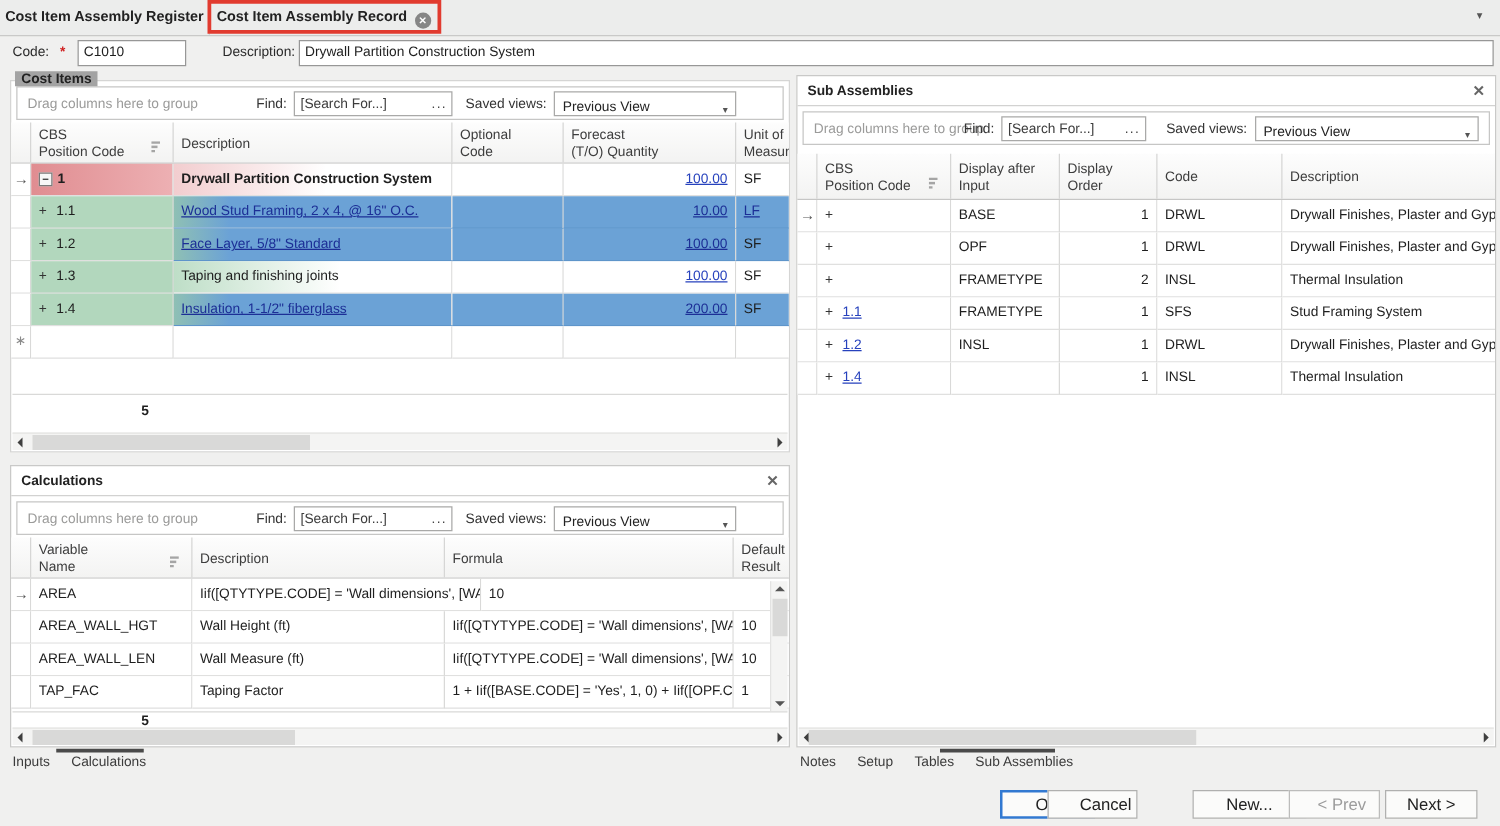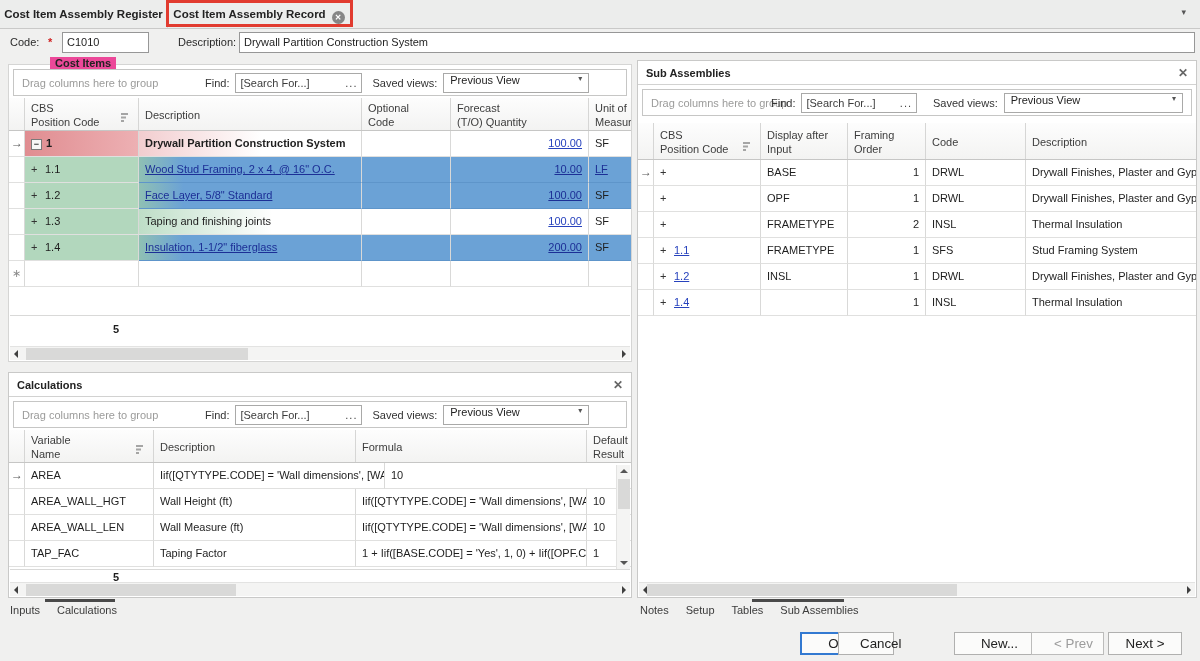--- a/index.html
+++ b/index.html
@@ -25,30 +25,30 @@
   .form-label { position:absolute; top:36px; color:#2a2a2a; }
   .req { color:#cf1f1f; font-weight:bold; }
   .textbox { position:absolute; top:32px; height:21px; background:#fff; border:1px solid #979797;
              line-height:19px; padding:0 4px; white-space:nowrap; overflow:hidden; }
 
   
   .panel { position:absolute; background:#fff; border:1px solid #c9c9c8; }
   .panel-title { height:24px; border-bottom:1px solid #d2d2d1; display:flex; align-items:center;
                  padding:0 8px; font-weight:bold; color:#222; }
   .panel-x { margin-left:auto; color:#666; font-size:12px; cursor:default; }
-  .group-legend { position:absolute; background:#ec4899; padding:0 5px; font-weight:bold; color:#222; z-index:5;margin-left:38px; }
+  .group-legend { position:absolute; background:#a3a3a3; padding:0 5px; font-weight:bold; color:#222; z-index:5; }
 
   .toolbar { height:27px; margin:4px 4px 2px 4px; border:1px solid #c6c6c5; background:#fff;
              display:flex; align-items:center; padding:0 8px; white-space:nowrap; }
   .drag-hint { color:#9b9b9a; }
   .tb-label { color:#333; margin-right:6px; }
   .searchbox { height:20px; border:1px solid #a9a9a8; display:flex; align-items:center;
                padding:0 4px; color:#3c3c3c; }
   .searchbox .dots { margin-left:auto; color:#444; letter-spacing:1px; padding-left:6px; }
-  .dropdown { height:20px; border:1px solid #a9a9a8; display:flex; align-items:flex-start;
+  .dropdown { height:20px; border:1px solid #a9a9a8; display:flex; align-items:flex-end;
               padding:0 6px; color:#222; }
   .dropdown .caret { margin-left:auto; color:#555; font-size:8px; }
 
   .ghead { display:flex; border-bottom:1px solid #c6c6c5; background:linear-gradient(#fdfdfd,#f3f3f2); }
   .hcell { padding:3px 6px 0 6px; color:#3d3d3d; line-height:14px; border-right:1px solid #d6d6d5;
            overflow:hidden; white-space:nowrap; position:relative; }
   .sort-ico { position:absolute; right:6px; bottom:8px; opacity:.75; }
 
   .grow { display:flex; height:26px; }
   .cell { line-height:25px; padding:0 6px; border-right:1px solid #d9d9d8; border-bottom:1px solid #e0e0df;
@@ -335,21 +335,21 @@
             <rect y="3.5" width="5" height="2"></rect>
             <rect y="7" width="3" height="2"></rect>
           </g>
         </svg>
     </div>
     <div class="hcell sa-c2" style="padding-top:5px;">
       <span>Display after</span><br>
       <span>Input</span>
     </div>
     <div class="hcell sa-c3" style="padding-top:5px;">
-      <span>Framing</span><br>
+      <span>Display</span><br>
       <span>Order</span>
     </div>
     <div class="hcell sa-c4" style="padding-top:12px;">Code</div>
     <div class="hcell sa-c5" style="padding-top:12px;">Description</div>
   </div>
 
   <div class="grow">
     <div class="cell sa-c0 ind">→</div>
     <div class="cell sa-c1"><span class="expander">+</span><span></span></div>
     <div class="cell sa-c2">BASE</div>
@@ -412,16 +412,16 @@
 </div>
 <div class="tab-indicator" style="left:752px; width:92px;"></div>
 <div class="doc-tabs" style="left:640px;">
   <span>Notes</span>
   <span>Setup</span>
   <span>Tables</span>
   <span>Sub Assemblies</span>
 </div>
 
 <button class="btn primary" style="left:800px; width:76px;">OK</button>
-<button class="btn" style="left:838px; width:56px;padding-left:21px;">Cancel</button>
+<button class="btn" style="left:838px; width:72px;padding-left:21px;">Cancel</button>
 <button class="btn" style="left:954px; width:91px;">New...</button>
 <button class="btn disabled" style="left:1031px; width:73px;">&lt; Prev</button>
 <button class="btn" style="left:1108px; width:74px;">Next &gt;</button>
 
 </body></html>

